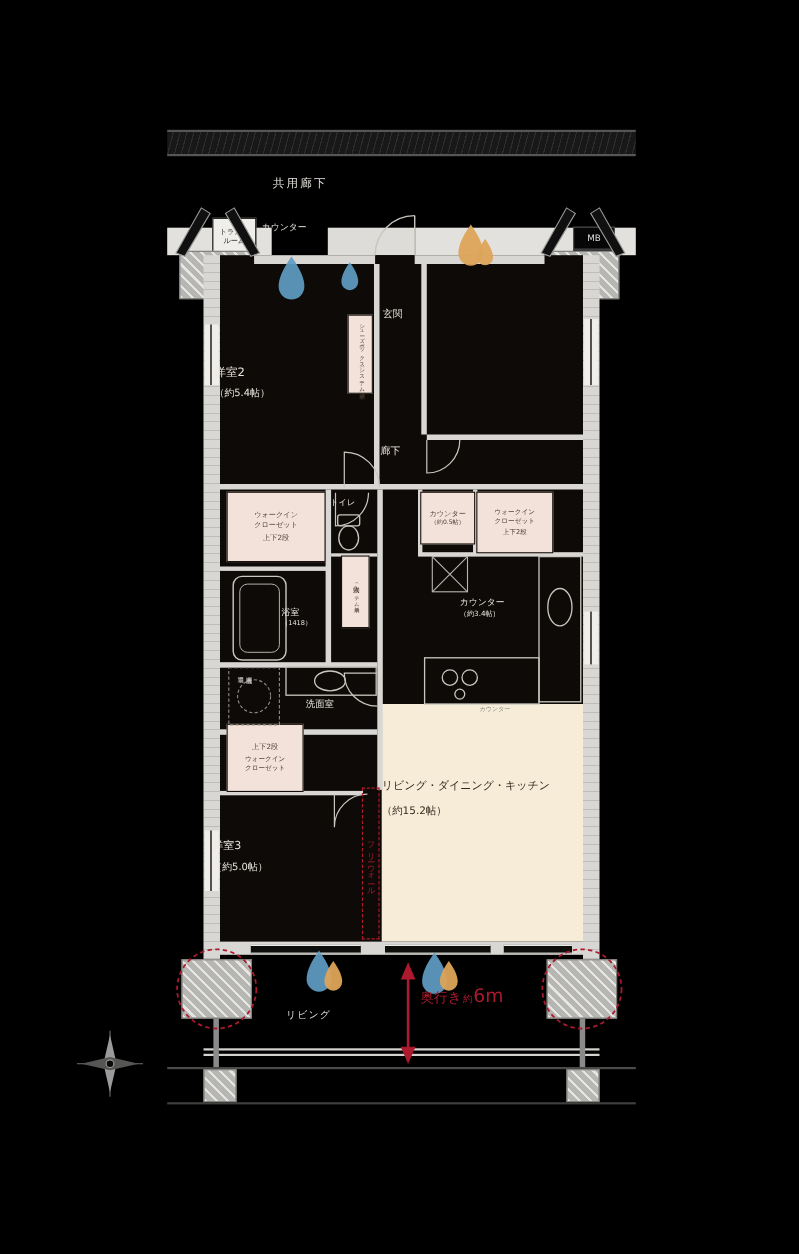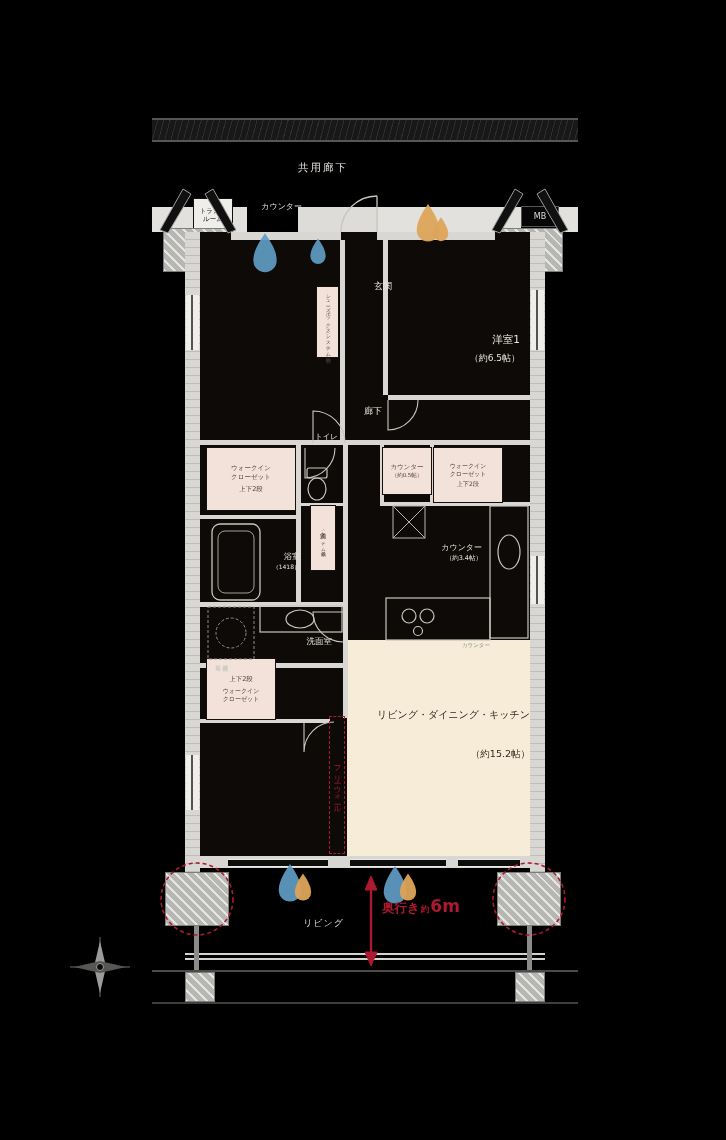--- a/index.html
+++ b/index.html
@@ -5,21 +5,21 @@
   html,body{margin:0;padding:0;background:#000;}
   #plan{position:relative;width:726px;height:1140px;background:#000;overflow:hidden;
         font-family:"DejaVu Sans",sans-serif;}
   .abs{position:absolute;}
   .wall{position:absolute;background:#d9d7d3;}
   .wall.tex{background-image:repeating-linear-gradient(0deg,rgba(0,0,0,.12) 0 1px,transparent 1px 8px);}
   .col{position:absolute;background:#c6c5c2;border:1px solid #7d7d7b;box-sizing:border-box;
        background-image:repeating-linear-gradient(45deg,rgba(255,255,255,.55) 0 2px,rgba(0,0,0,.08) 2px 7px);}
   .closet{position:absolute;background:#f2e2da;border:1px solid #17110d;box-sizing:border-box;color:#4c3e34;
           display:flex;flex-direction:column;align-items:center;justify-content:center;text-align:center;line-height:1.3;}
-  .lbl{position:absolute;color:#e9e5df;text-align:right;line-height:1.35;}
+  .lbl{position:absolute;color:#e9e5df;text-align:left;line-height:1.35;}
   .dark{color:#362b20;}
   .glass{position:absolute;background:#0d0d0b;border-top:1px solid #eceae6;border-bottom:1px solid #eceae6;height:6px;}
   .win{position:absolute;width:13px;background:linear-gradient(90deg,#f0eeea 0 5px,#55534f 5px 7px,#f0eeea 7px 13px);}
   .vert{writing-mode:vertical-rl;text-orientation:upright;letter-spacing:1px;}
   svg{position:absolute;left:0;top:0;pointer-events:none;}
 </style>
 </head>
 <body>
 
 <div id="plan">
@@ -208,28 +208,28 @@
       <line x1="70" y1="967" x2="130" y2="967" stroke="#6f6f6d" stroke-width="1"></line>
       <line x1="100" y1="937" x2="100" y2="997" stroke="#6f6f6d" stroke-width="1"></line>
       <path d="M100,941 L106,967 L100,993 L94,967 Z" fill="#9b9b99"></path>
       <path d="M74,967 L100,961 L126,967 L100,973 Z" fill="#565654"></path>
       <circle cx="100" cy="967" r="3.5" fill="#0a0a0a" stroke="#9b9b99" stroke-width="1"></circle>
     </g>
   </svg>
 
   <div class="lbl" style="left:348px;top:280px;width:44px;font-size:9px">玄関</div>
 
-
-  <div class="lbl" style="left:390px;top:332px;width:130px">
-    <div style="font-size:10.5px">洋室1</div>
-    <div style="font-size:9px;margin-top:6px">（約6.5帖）</div>
-  </div>
+  <div class="lbl" style="left:195px;top:332px;width:130px">
+    <div style="font-size:10.5px">洋室2</div>
+    <div style="font-size:9px;margin-top:6px">（約5.4帖）</div>
+  </div>
+
 
   <div class="lbl" style="left:346px;top:405px;width:36px;font-size:9px">廊下</div>
-  <div class="lbl" style="left:300px;top:432px;width:38px;font-size:7.5px">トイレ</div>
+  <div class="lbl" style="left:300px;top:452px;width:38px;font-size:7.5px">トイレ</div>
 
   <div class="lbl" style="left:256px;top:552px;width:44px">
     <div style="font-size:8px">浴室</div>
     <div style="font-size:6px">（1418）</div>
   </div>
 
   <div class="lbl" style="left:278px;top:636px;width:54px;font-size:8.5px">洗面室</div>
 
   <div class="lbl vert" style="left:214px;top:611px;height:50px;font-size:5.5px;color:#c9c7c3;letter-spacing:0">
     <span style="display:block">洗濯機</span>
@@ -237,30 +237,34 @@
   </div>
 
   <div class="lbl" style="left:418px;top:543px;width:64px">
     <div style="font-size:8px">カウンター</div>
     <div style="font-size:6.5px">（約3.4帖）</div>
   </div>
   <div class="lbl" style="left:436px;top:642px;width:54px;font-size:5.5px;color:#8f8d89">カウンター</div>
 
   <div class="lbl dark" style="left:347px;top:708px;width:183px;color:#33291e">
     <div style="font-size:10px">リビング・ダイニング・キッチン</div>
-    <div style="font-size:9.5px;margin-top:26px">（約15.2帖）</div>
-  </div>
-
+    <div style="font-size:9.5px;margin-top:10px">（約15.2帖）</div>
+  </div>
+
+  <div class="lbl" style="left:193px;top:763px;width:130px">
+    <div style="font-size:10px">洋室3</div>
+    <div style="font-size:9px;margin-top:6px">（約5.0帖）</div>
+  </div>
 
   <div class="abs" style="left:329px;top:716px;width:16px;height:138px;border:1.5px dashed #ab1a2e;box-sizing:border-box;
               display:flex;align-items:center;justify-content:center">
     <span class="vert" style="color:#ab1a2e;font-size:7.5px">フリーウォール</span>
   </div>
 
   <div class="lbl" style="left:260px;top:917px;width:84px;font-size:9px;letter-spacing:1px;color:#dcdcda">リビング</div>
 
-  <div class="abs" style="left:382px;top:896px;display:flex;align-items:baseline;color:#ab1a2e;font-weight:bold">
+  <div class="abs" style="left:382px;top:896px;display:flex;align-items:baseline;color:#ab1a2e;font-weight:normal">
     <span style="font-size:12.5px">奥行き</span>
     <span style="font-size:8.5px;margin:0 1px">約</span>
     <span style="font-size:17px">6m</span>
   </div>
 
 </div>
 
 </body></html>

